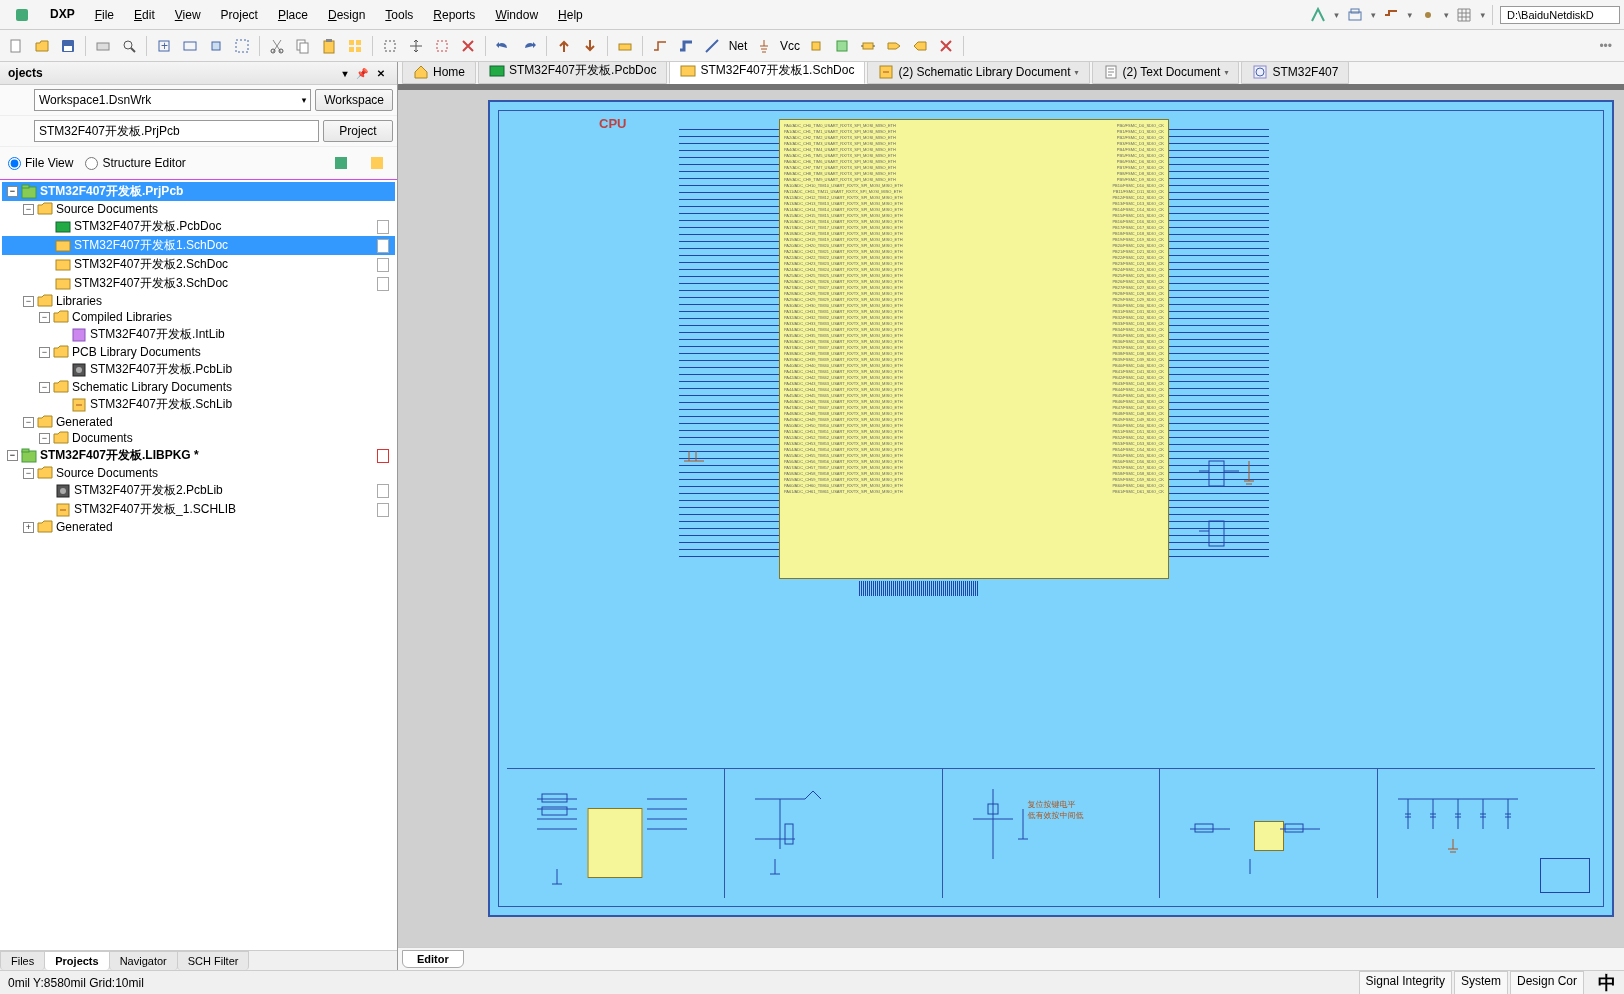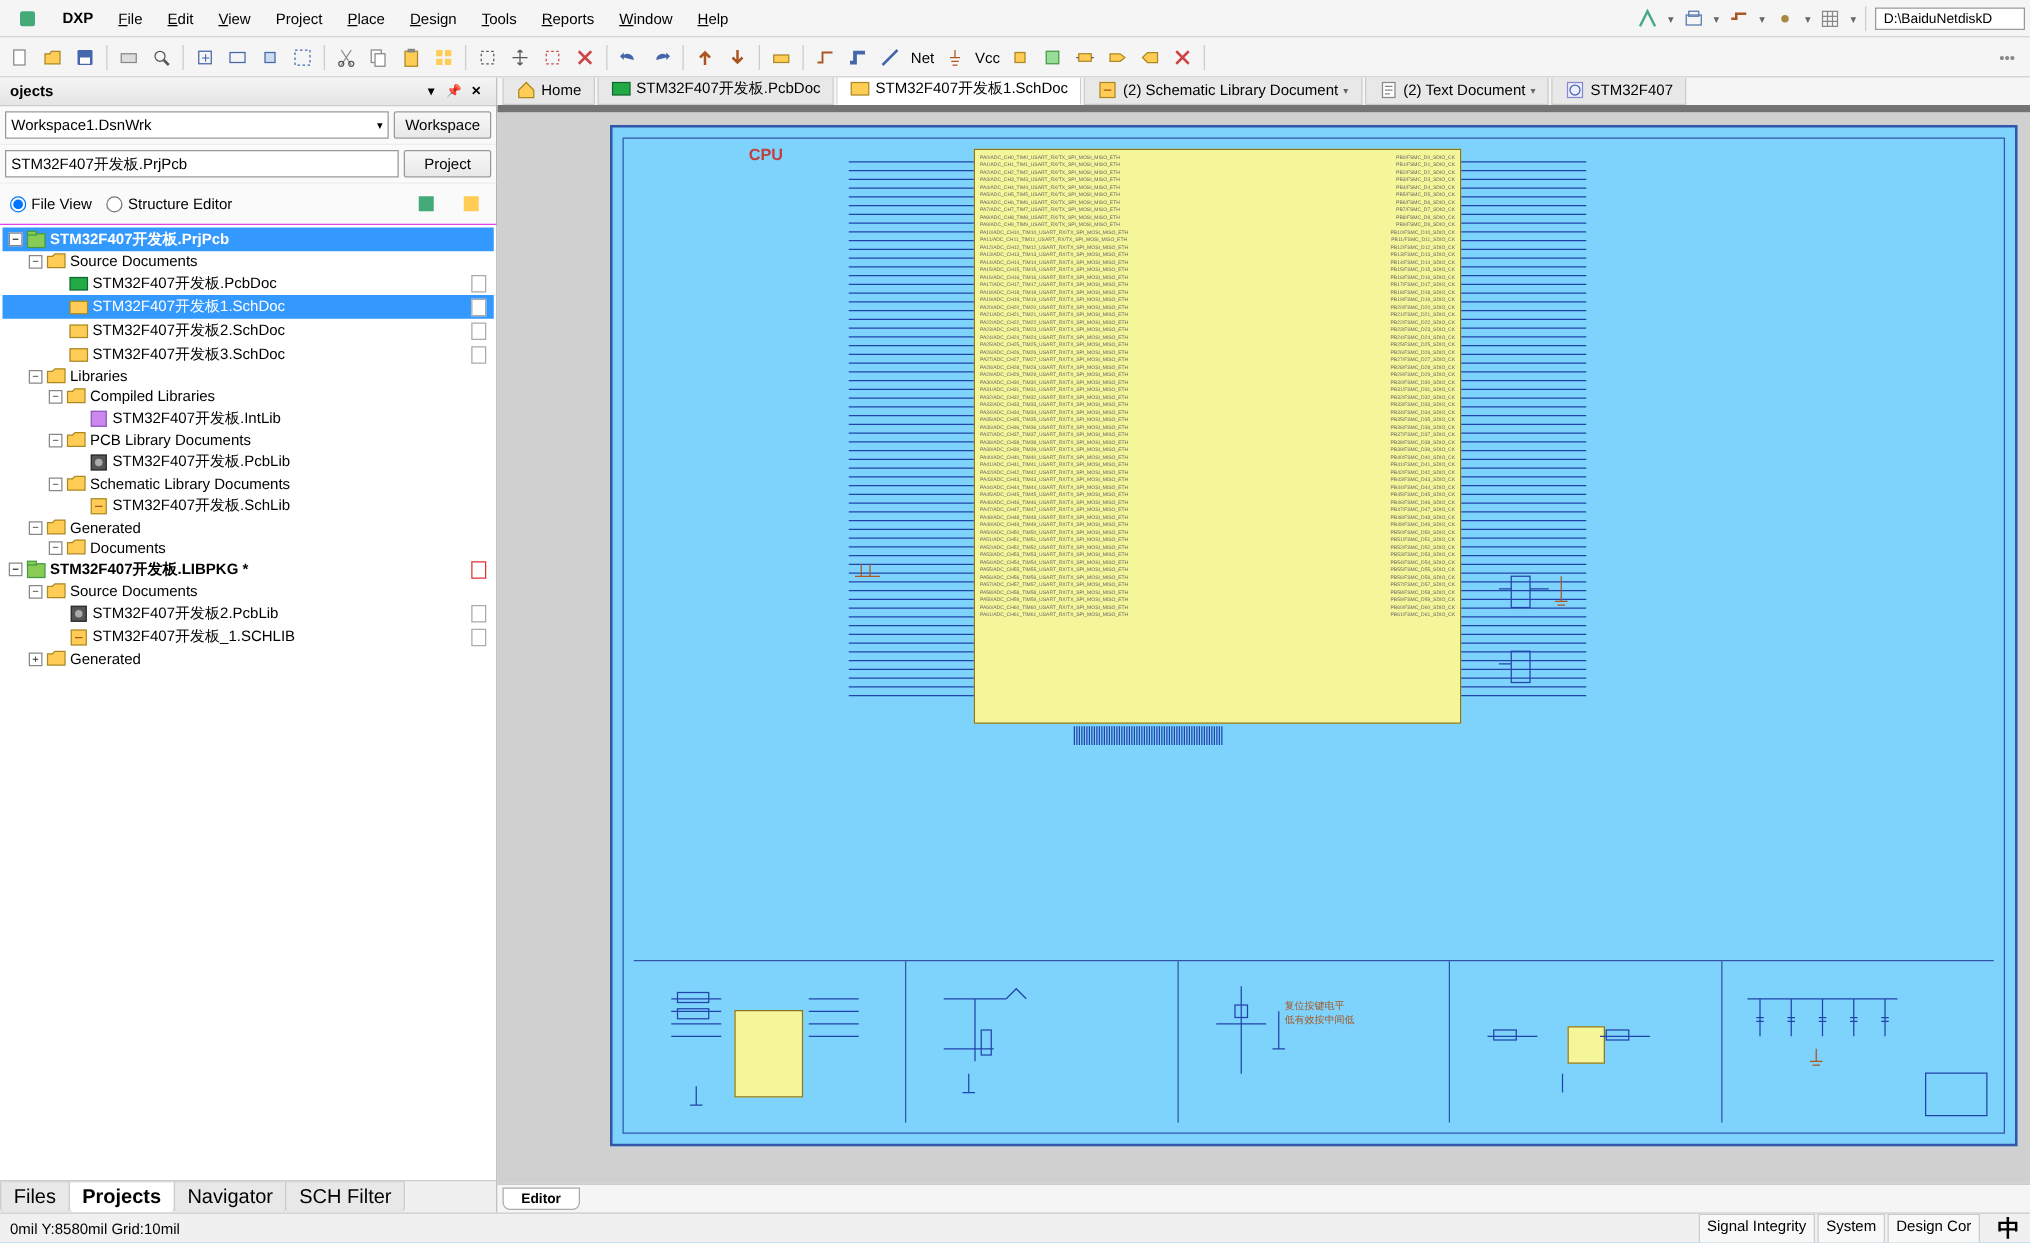--- a/index.html
+++ b/index.html
@@ -11,35 +11,35 @@
 .menubar-right { margin-left: auto; display: flex; align-items: center; gap: 4px; }
 .toolbar { display: flex; align-items: center; height: 32px; background: #f5f5f5; border-bottom: 1px solid #ccc; padding: 0 4px; gap: 2px; }
 .tool-icon { width: 24px; height: 24px; display: flex; align-items: center; justify-content: center; cursor: pointer; border-radius: 3px; }
 .tool-sep { width: 1px; height: 20px; background: #ccc; margin: 0 3px; }
 .main-area { flex: 1; display: flex; overflow: hidden; }
 .sidebar { width: 398px; background: #fafafa; border-right: 1px solid #999; display: flex; flex-direction: column; }
 .panel-header { background: linear-gradient(#f5f5f5,#e5e5e5); border-bottom: 1px solid #ccc; padding: 4px 8px; font-weight: bold; display: flex; align-items: center; }
 .panel-header .spacer { flex: 1; }
 .panel-header .ctrl { width: 16px; height: 14px; margin-left: 2px; cursor: pointer; font-size: 10px; display: flex; align-items: center; justify-content: center; }
 .panel-row { display: flex; padding: 4px; gap: 4px; border-bottom: 1px solid #eee; align-items: center; }
-.panel-row .combo { flex: 1; background: white; border: 1px solid #999; padding: 2px 4px; height: 22px; display: flex; align-items: center; justify-content: space-between; }
+.panel-row .combo { flex: 1; background: white; border: 1px solid #999; padding: 2px 4px; height: 22px; display: flex; align-items: center; justify-content: space-between; margin-left: 30px; }
 .panel-row .btn { background: linear-gradient(#f8f8f8,#e8e8e8); border: 1px solid #999; padding: 3px 8px; cursor: pointer; border-radius: 2px; min-width: 70px; text-align: center; }
 .radio-row { display: flex; align-items: center; padding: 4px 8px; gap: 12px; border-bottom: 1px solid #d946ef; }
 .radio-row label { display: flex; align-items: center; gap: 4px; }
 .tree { flex: 1; overflow: auto; background: white; padding: 2px; }
 .tree-node { display: flex; align-items: center; padding: 1px 2px; gap: 3px; white-space: nowrap; cursor: pointer; }
 .tree-node.selected { background: #3399ff; color: white; }
 .tree-node .expand { width: 11px; height: 11px; border: 1px solid #888; font-size: 9px; display: flex; align-items: center; justify-content: center; line-height: 1; background: white; color: #333; }
 .tree-node .indent { display: inline-block; }
 .tree-icon { width: 16px; height: 14px; display: inline-flex; align-items: center; justify-content: center; font-size: 10px; }
 .tree-node .doc-icon { width: 12px; height: 14px; border: 1px solid #aaa; background: white; margin-left: auto; margin-right: 4px; }
 .tree-node .doc-icon.red { border-color: #d33; }
 .tree-node.bold { font-weight: bold; }
 .bottom-tabs { display: flex; background: #f0f0f0; border-top: 1px solid #ccc; }
-.bottom-tab { padding: 3px 10px; border: 1px solid #ccc; border-bottom: none; background: #e8e8e8; margin-right: -1px; cursor: pointer; border-radius: 0 0 4px 4px; font-size: 16px; }
+.bottom-tab { padding: 3px 10px; border: 1px solid #ccc; border-bottom: none; background: #e8e8e8; margin-right: -1px; cursor: pointer; border-radius: 0 0 4px 4px; font-size: 11px; }
 .bottom-tab.active { background: white; font-weight: bold; }
 .content { flex: 1; display: flex; flex-direction: column; background: #e5e5e5; }
 .doc-tabs { display: flex; background: #f5f5f5; border-bottom: 6px solid #737373; height: 28px; align-items: flex-end; padding: 0 4px; overflow: hidden; }
 .doc-tab { padding: 4px 10px; background: #e8e8e8; border: 1px solid #ccc; margin-right: 2px; cursor: pointer; display: flex; align-items: center; gap: 4px; font-size: 11px; border-radius: 3px 3px 0 0; white-space: nowrap; }
 .doc-tab.active { background: white; border-bottom-color: white; }
 .doc-tab .dd { font-size: 8px; color: #666; }
 .canvas { flex: 1; background: #d0d0d0; position: relative; overflow: hidden; }
 .schematic-page { position: absolute; left: 90px; top: 10px; right: 10px; bottom: 30px; background: #7dd3fc; border: 2px solid #3355aa; }
 .schematic-inner { position: absolute; left: 8px; top: 8px; right: 8px; bottom: 8px; border: 1px solid #3355aa; }
 .cpu-block { position: absolute; left: 280px; top: 8px; width: 390px; height: 460px; background: #f5f59a; border: 1px solid #887722; }

